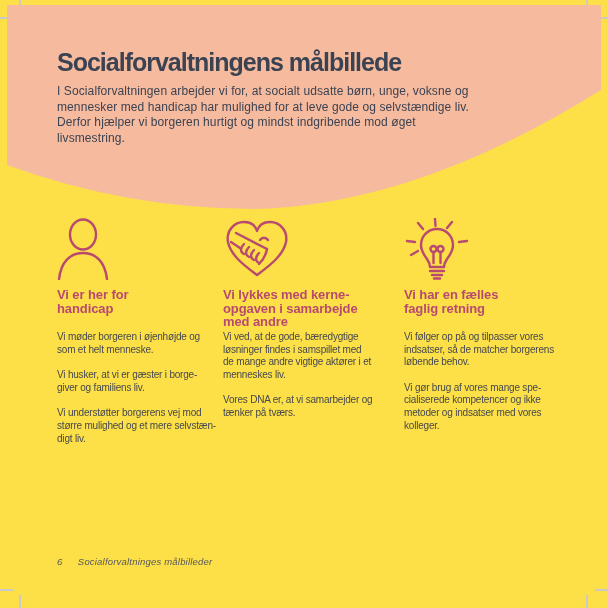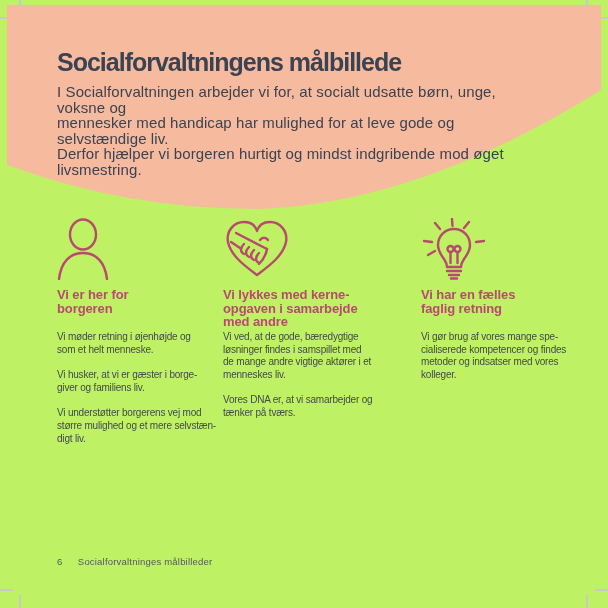--- a/index.html
+++ b/index.html
@@ -1,56 +1,56 @@
 <!DOCTYPE html>
 <html style="--header-bg: #f6bb9e; --title-color: #3b4252; --accent-pink: #b84a70; --body-text: #45484f; --footer-text: #56585d; --crop-mark: #c9c9cb;"><head>
 <meta charset="utf-8">
 <style>
   html,body{margin:0;padding:0;background:#ffffff;}
   .canvas{
-    position:relative;width:608px;height:608px;background:#bef264;
+    position:relative;width:608px;height:608px;background:#fde047;
     font-family:"Liberation Sans",sans-serif;overflow:hidden;
   }
   
   .crop{position:absolute;background:var(--crop-mark,#c9c9cb);}
   .crop.v{width:2px;height:13px;}
   .crop.h{width:13px;height:2px;}
   
   .header-shape{position:absolute;left:7px;top:5px;width:594px;height:206px;display:block;}
   
   .page-title{
     position:absolute;left:57px;top:48px;margin:0;
     font-size:25px;font-weight:700;letter-spacing:-1px;
     color:var(--title-color,#3b4252);
   }
   .intro{
     position:absolute;left:57px;top:84px;width:480px;margin:0;
-    font-size:15px;line-height:15.5px;letter-spacing:0.1px;
+    font-size:12px;line-height:15.5px;letter-spacing:0.1px;
     color:var(--title-color,#3b4252);white-space:pre-line;
   }
   
   .col{position:absolute;top:218px;width:172px;}
   .col-1{left:57px;}
   .col-2{left:223px;}
-  .col-3{left:421px;}
+  .col-3{left:404px;}
   .icon-wrap{height:70px;}
   .icon-wrap svg{display:block;}
   .col h2{
     margin:0;min-height:43px;
     font-size:13px;line-height:13.5px;font-weight:700;letter-spacing:-0.1px;
     color:var(--accent-pink,#b84a70);white-space:pre-line;
   }
   .col p{
     margin:0 0 13px 0;
     font-size:10px;line-height:12.6px;letter-spacing:-0.2px;
     color:var(--body-text,#45484f);white-space:pre-line;
   }
   .ic{stroke:var(--accent-pink,#b84a70);stroke-width:2.4;fill:none;stroke-linecap:round;stroke-linejoin:round;}
   
-  .footer{position:absolute;left:57px;top:556px;font-size:9.5px;letter-spacing:0.2px;color:var(--footer-text,#56585d);}
+  .footer{position:absolute;left:57px;top:556px;font-size:9.5px;letter-spacing:0.2px;color:var(--footer-text,#56585d);font-style:italic;}
   .footer .num{display:inline-block;width:18px;}
 </style>
 </head>
 <body>
 
 <div class="canvas">
 
   <div class="crop v" style="left:19px;top:0;"></div>
   <div class="crop h" style="left:0;top:17px;"></div>
   <div class="crop v" style="left:586px;top:0;"></div>
@@ -71,22 +71,22 @@
 livsmestring.</p>
 
   <section class="col col-1">
     <div class="icon-wrap">
       <svg width="54" height="62" viewBox="0 0 54 62">
         <ellipse class="ic" cx="26" cy="16.5" rx="13" ry="15"></ellipse>
         <path class="ic" d="M2 61 C4 44 13 35 26 35 C39 35 48 44 50 61"></path>
       </svg>
     </div>
     <h2>Vi er her for
-borgeren</h2>
-    <p>Vi møder retning i øjenhøjde og
+handicap</h2>
+    <p>Vi møder borgeren i øjenhøjde og
 som et helt menneske.</p>
     <p>Vi husker, at vi er gæster i borge-
 giver og familiens liv.</p>
     <p>Vi understøtter borgerens vej mod
 større mulighed og et mere selvstæn-
 digt liv.</p>
   </section>
 
   <section class="col col-2">
     <div class="icon-wrap">
@@ -127,22 +127,25 @@
         <path class="ic" d="M14 5 L19 11"></path>
         <path class="ic" d="M31 1 L31.5 8"></path>
         <path class="ic" d="M48 4 L43 10"></path>
         <path class="ic" d="M3 23 L11 24"></path>
         <path class="ic" d="M63 23 L55 24"></path>
         <path class="ic" d="M7 37 L14 33"></path>
       </svg>
     </div>
     <h2>Vi har en fælles
 faglig retning</h2>
+    <p>Vi følger op på og tilpasser vores
+indsatser, så de matcher borgerens
+løbende behov.</p>
     <p>Vi gør brug af vores mange spe-
-cialiserede kompetencer og findes
+cialiserede kompetencer og ikke
 metoder og indsatser med vores
 kolleger.</p>
   </section>
 
   <div class="footer">
     <span class="num">6</span>
     <span>Socialforvaltninges målbilleder</span>
   </div>
 
 </div>

